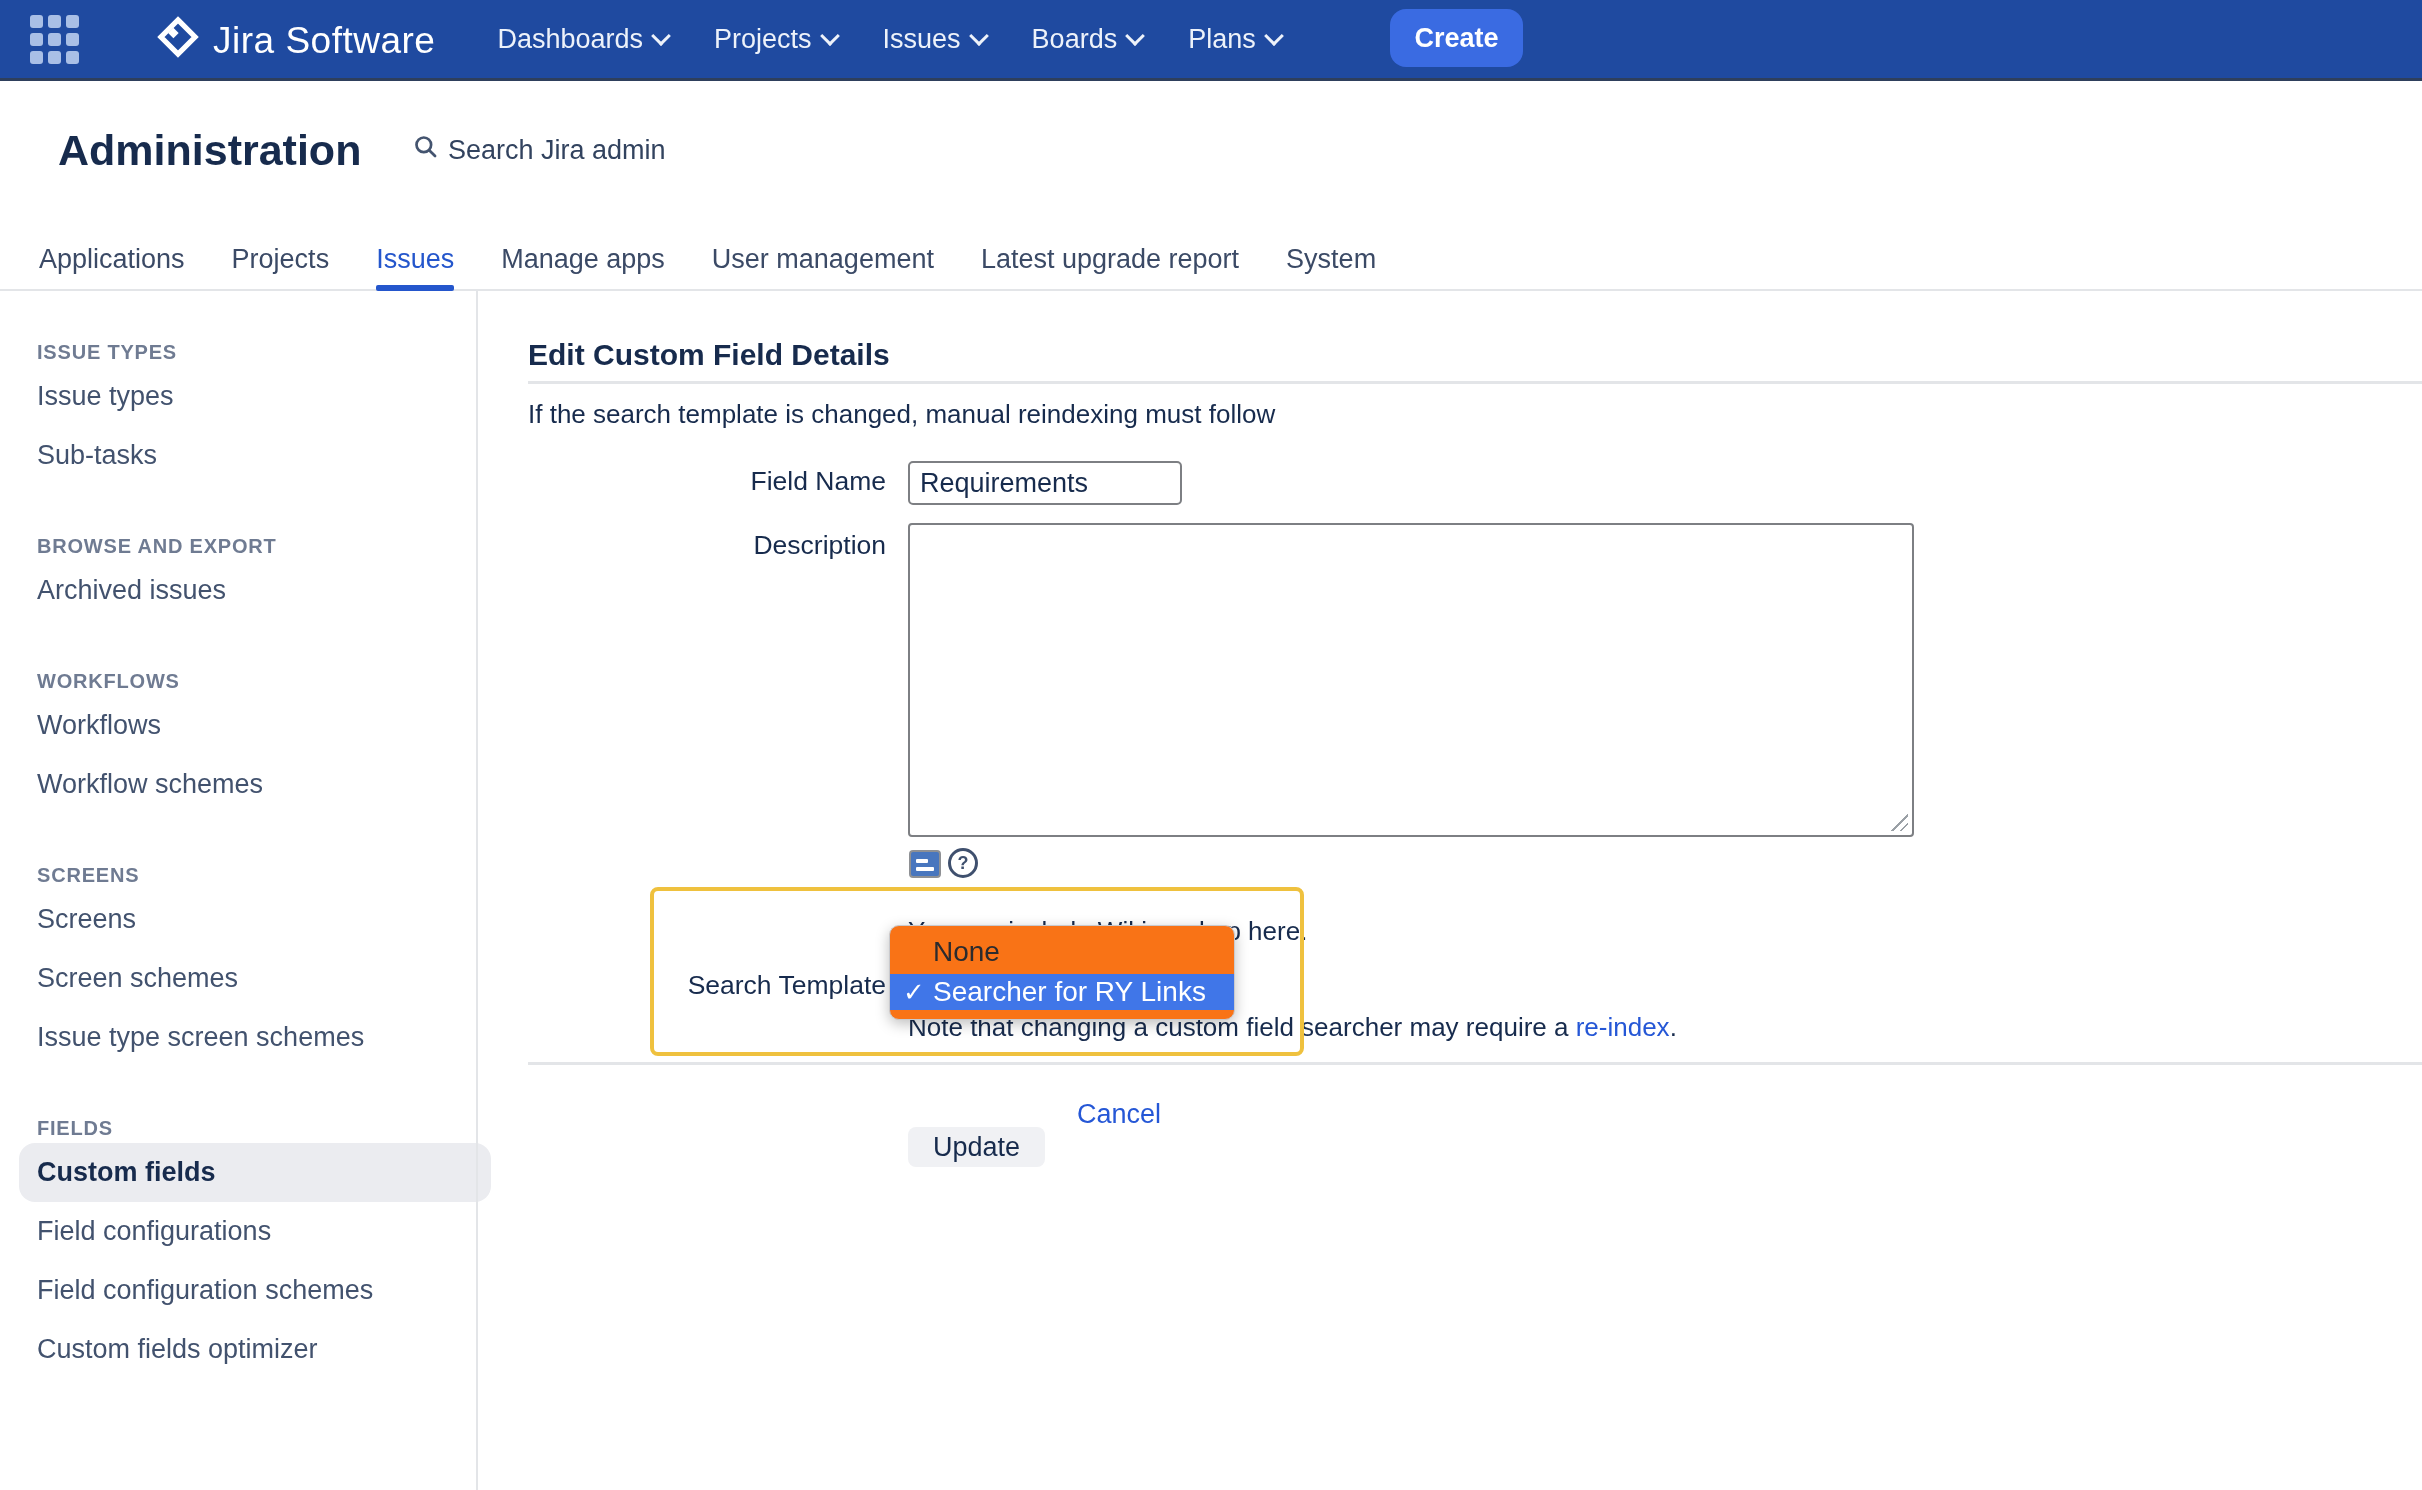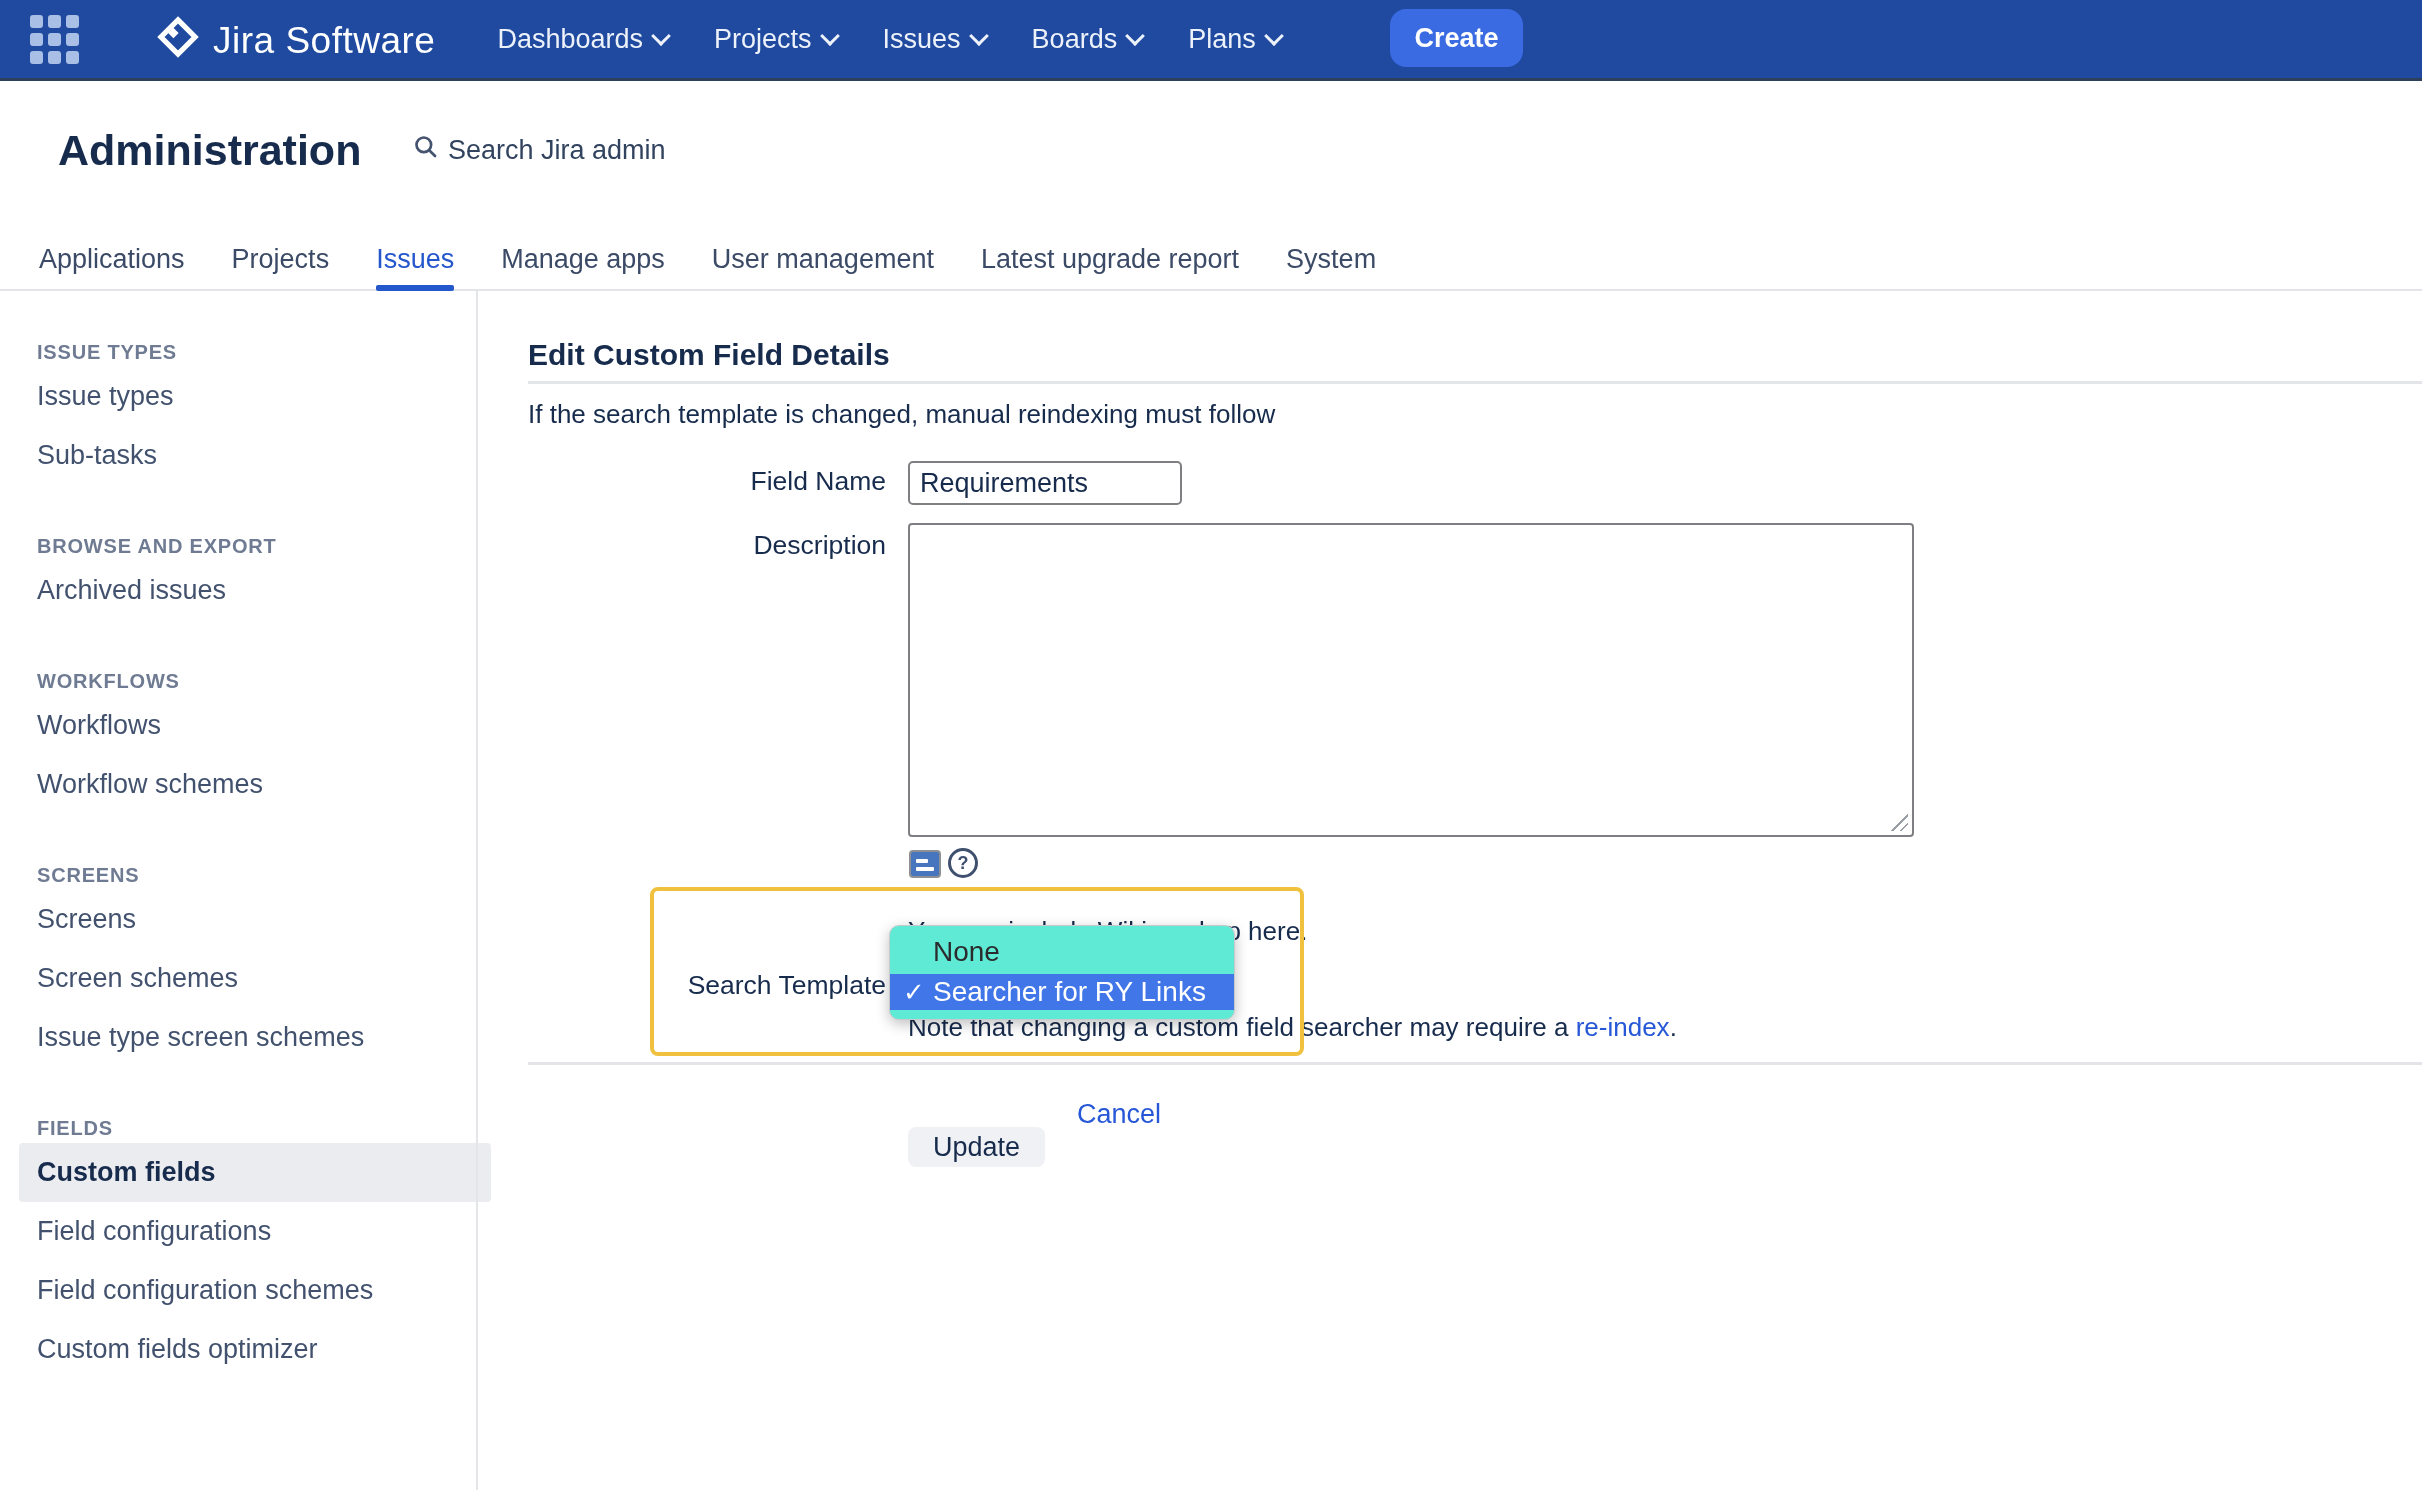--- a/index.html
+++ b/index.html
@@ -39,21 +39,21 @@
 
   
   .sidebar{position:absolute;left:0;top:291px;width:512px;padding-top:46px;}
   .vdivider{position:absolute;left:476px;top:291px;width:2px;height:1199px;background:#E3E5E8;}
   .side-header{height:30px;margin-top:46px;display:flex;align-items:center;padding-left:37px;
                font-size:20px;font-weight:700;letter-spacing:.8px;color:#6F7B92;}
   .side-header:first-child{margin-top:0;}
   .side-item{height:59px;display:flex;align-items:center;padding-left:37px;font-size:27px;
              color:#42526E;cursor:pointer;}
   .side-item.selected{margin-left:19px;margin-right:21px;padding-left:18px;background:#EBECF0;
-                      border-radius:4px;color:#172B4D;font-weight:700;}
+                      border-radius:16px;color:#172B4D;font-weight:700;}
 
   
   .main-heading{position:absolute;left:528px;top:338px;font-size:30px;font-weight:700;color:#172B4D;margin:0;}
   .hr1{position:absolute;left:528px;top:381px;width:1894px;height:3px;background:#E3E5E8;}
   .intro{position:absolute;left:528px;top:399px;font-size:26px;color:#172B4D;}
 
   .form-label{position:absolute;left:528px;width:358px;text-align:right;font-size:26.5px;color:#172B4D;}
   .lbl-fieldname{top:466px;}
   .lbl-description{top:530px;}
   .lbl-searchtemplate{top:970px;z-index:7;}
@@ -76,21 +76,21 @@
   .help-icon{position:absolute;left:948px;top:848px;width:30px;height:30px;border:3px solid #3F506E;
              border-radius:50%;box-sizing:border-box;display:flex;align-items:center;justify-content:center;
              font-size:18px;font-weight:700;color:#3F506E;cursor:pointer;}
 
   .help-line1{position:absolute;left:908px;top:883px;font-size:26px;color:#172B4D;z-index:1;}
   .help-line2{position:absolute;left:908px;top:916px;font-size:26px;color:#172B4D;z-index:1;}
 
   .highlight-box{position:absolute;left:650px;top:887px;width:646px;height:161px;
                  border:4px solid #EFC13E;border-radius:8px;z-index:6;pointer-events:none;}
 
-  .dropdown{position:absolute;left:889px;top:925px;width:346px;background:#5eead4;
+  .dropdown{position:absolute;left:889px;top:925px;width:346px;background:#f97316;
             border:1px solid #C9CACE;border-radius:10px;box-shadow:0 4px 14px rgba(0,0,0,.25);
             z-index:5;box-sizing:border-box;padding:7px 0 9px 0;overflow:hidden;}
   .opt{font-size:28px;cursor:pointer;}
   .opt-none{color:#2B2B2E;padding:3px 0 6px 43px;}
   .opt-selected{background:#4076E8;color:#fff;height:36px;display:flex;align-items:center;}
   .opt-selected .check{width:30px;margin-left:13px;font-size:26px;}
   .note-line{position:absolute;left:908px;top:1012px;font-size:26px;color:#172B4D;z-index:2;}
   .note-line a{color:#2557D6;text-decoration:none;cursor:pointer;}
 
   .hr2{position:absolute;left:528px;top:1062px;width:1894px;height:3px;background:#E3E5E8;}

